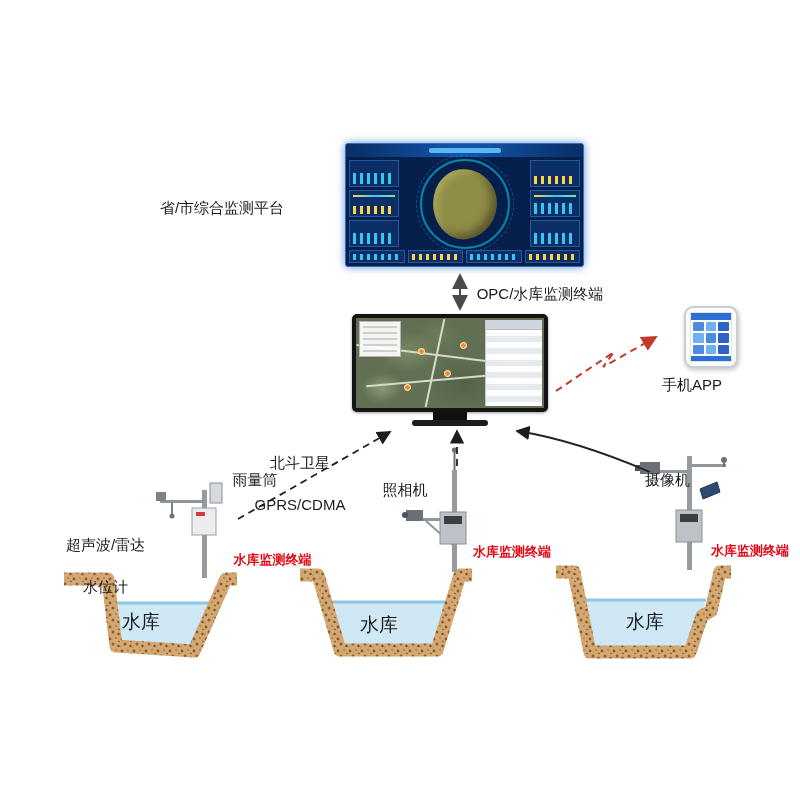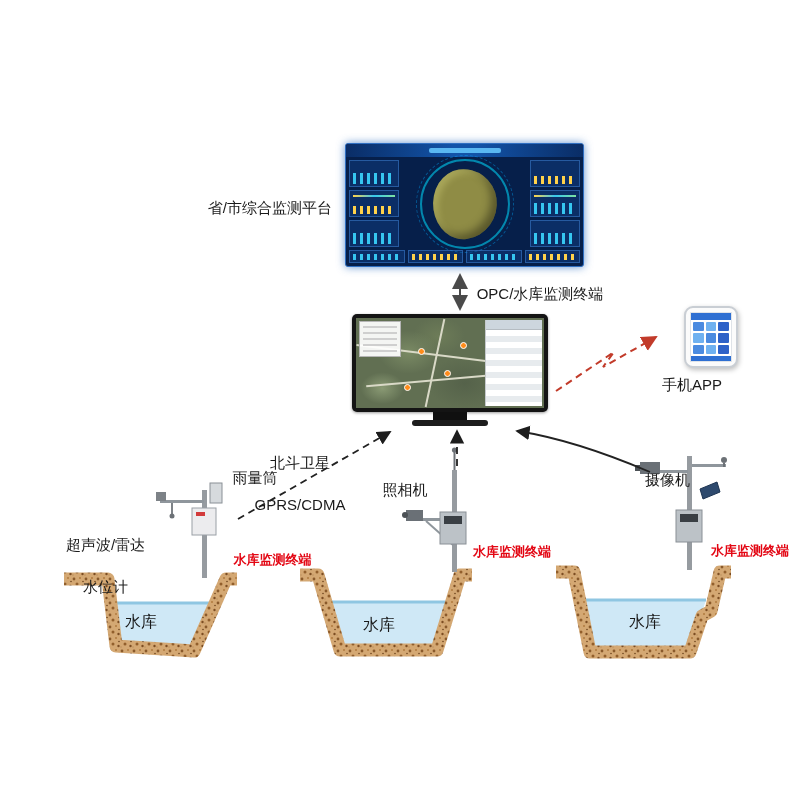--- a/index.html
+++ b/index.html
@@ -4,21 +4,21 @@
 <style>
   html,body{margin:0;padding:0;background:#fff;}
   .canvas{position:relative;width:800px;height:800px;background:#ffffff;overflow:hidden;
           font-family:"Liberation Sans",sans-serif;color:#111;}
   svg.layer{position:absolute;left:0;top:0;width:800px;height:800px;}
 
   
   .lbl{position:absolute;font-size:15px;line-height:21px;color:#1a1a1a;white-space:pre-line;}
   .lbl.c{text-align:center;}
   .lbl.red{color:#e30613;font-weight:bold;font-size:13px;}
-  .lbl.big{font-size:16px;}
+  .lbl.big{font-size:19px;}
 
   
   .dash{position:absolute;left:345px;top:143px;width:237px;height:122px;background:#061f4a;
         border:1px solid #2f6fc2;border-radius:3px;box-shadow:0 0 9px rgba(47,111,194,.75);overflow:hidden;}
   .dash-header{position:absolute;left:0;top:0;right:0;height:13px;
         background:linear-gradient(90deg,#0a2d66,#1253a8 45%,#1253a8 55%,#0a2d66);
         display:flex;align-items:center;justify-content:center;}
   .dash-titlebar{width:72px;height:5px;background:#5ab8f2;border-radius:2px;}
   .dash-body{position:absolute;left:3px;right:3px;top:16px;bottom:19px;display:flex;gap:3px;}
   .dash-col{width:50px;display:flex;flex-direction:column;gap:3px;}
@@ -254,35 +254,35 @@
         <div class="ptile"></div>
         <div class="ptile"></div>
         <div class="ptile"></div>
         <div class="ptile"></div>
         <div class="ptile"></div>
       </div>
       <div class="pfoot"></div>
     </div>
   </div>
 
-  <div class="lbl c" style="left:152px;top:197px;width:180px;text-align:right;">省/市综合监测平台</div>
+  <div class="lbl c" style="left:132px;top:197px;width:180px;">省/市综合监测平台</div>
 
   <div class="lbl c" style="left:470px;top:283px;width:140px;">OPC/水库监测终端</div>
 
 
   <div class="lbl c" style="left:652px;top:374px;width:80px;">手机APP</div>
 
   <div class="lbl c" style="left:235px;top:431px;width:130px;">
     <div>北斗卫星</div>
     <div>GPRS/CDMA</div>
   </div>
 
 
 
-  <div class="lbl c" style="left:220px;top:469px;width:70px;font-family:Liberation Mono, monospace;">雨量筒</div>
+  <div class="lbl c" style="left:220px;top:469px;width:70px;">雨量筒</div>
 
   <div class="lbl c" style="left:48px;top:513px;width:115px;">
     <div>超声波/雷达</div>
     <div>水位计</div>
   </div>
 
   <div class="lbl c" style="left:375px;top:479px;width:60px;">照相机</div>
 
   <div class="lbl c" style="left:630px;top:469px;width:60px;text-align:right;">摄像机</div>
 

